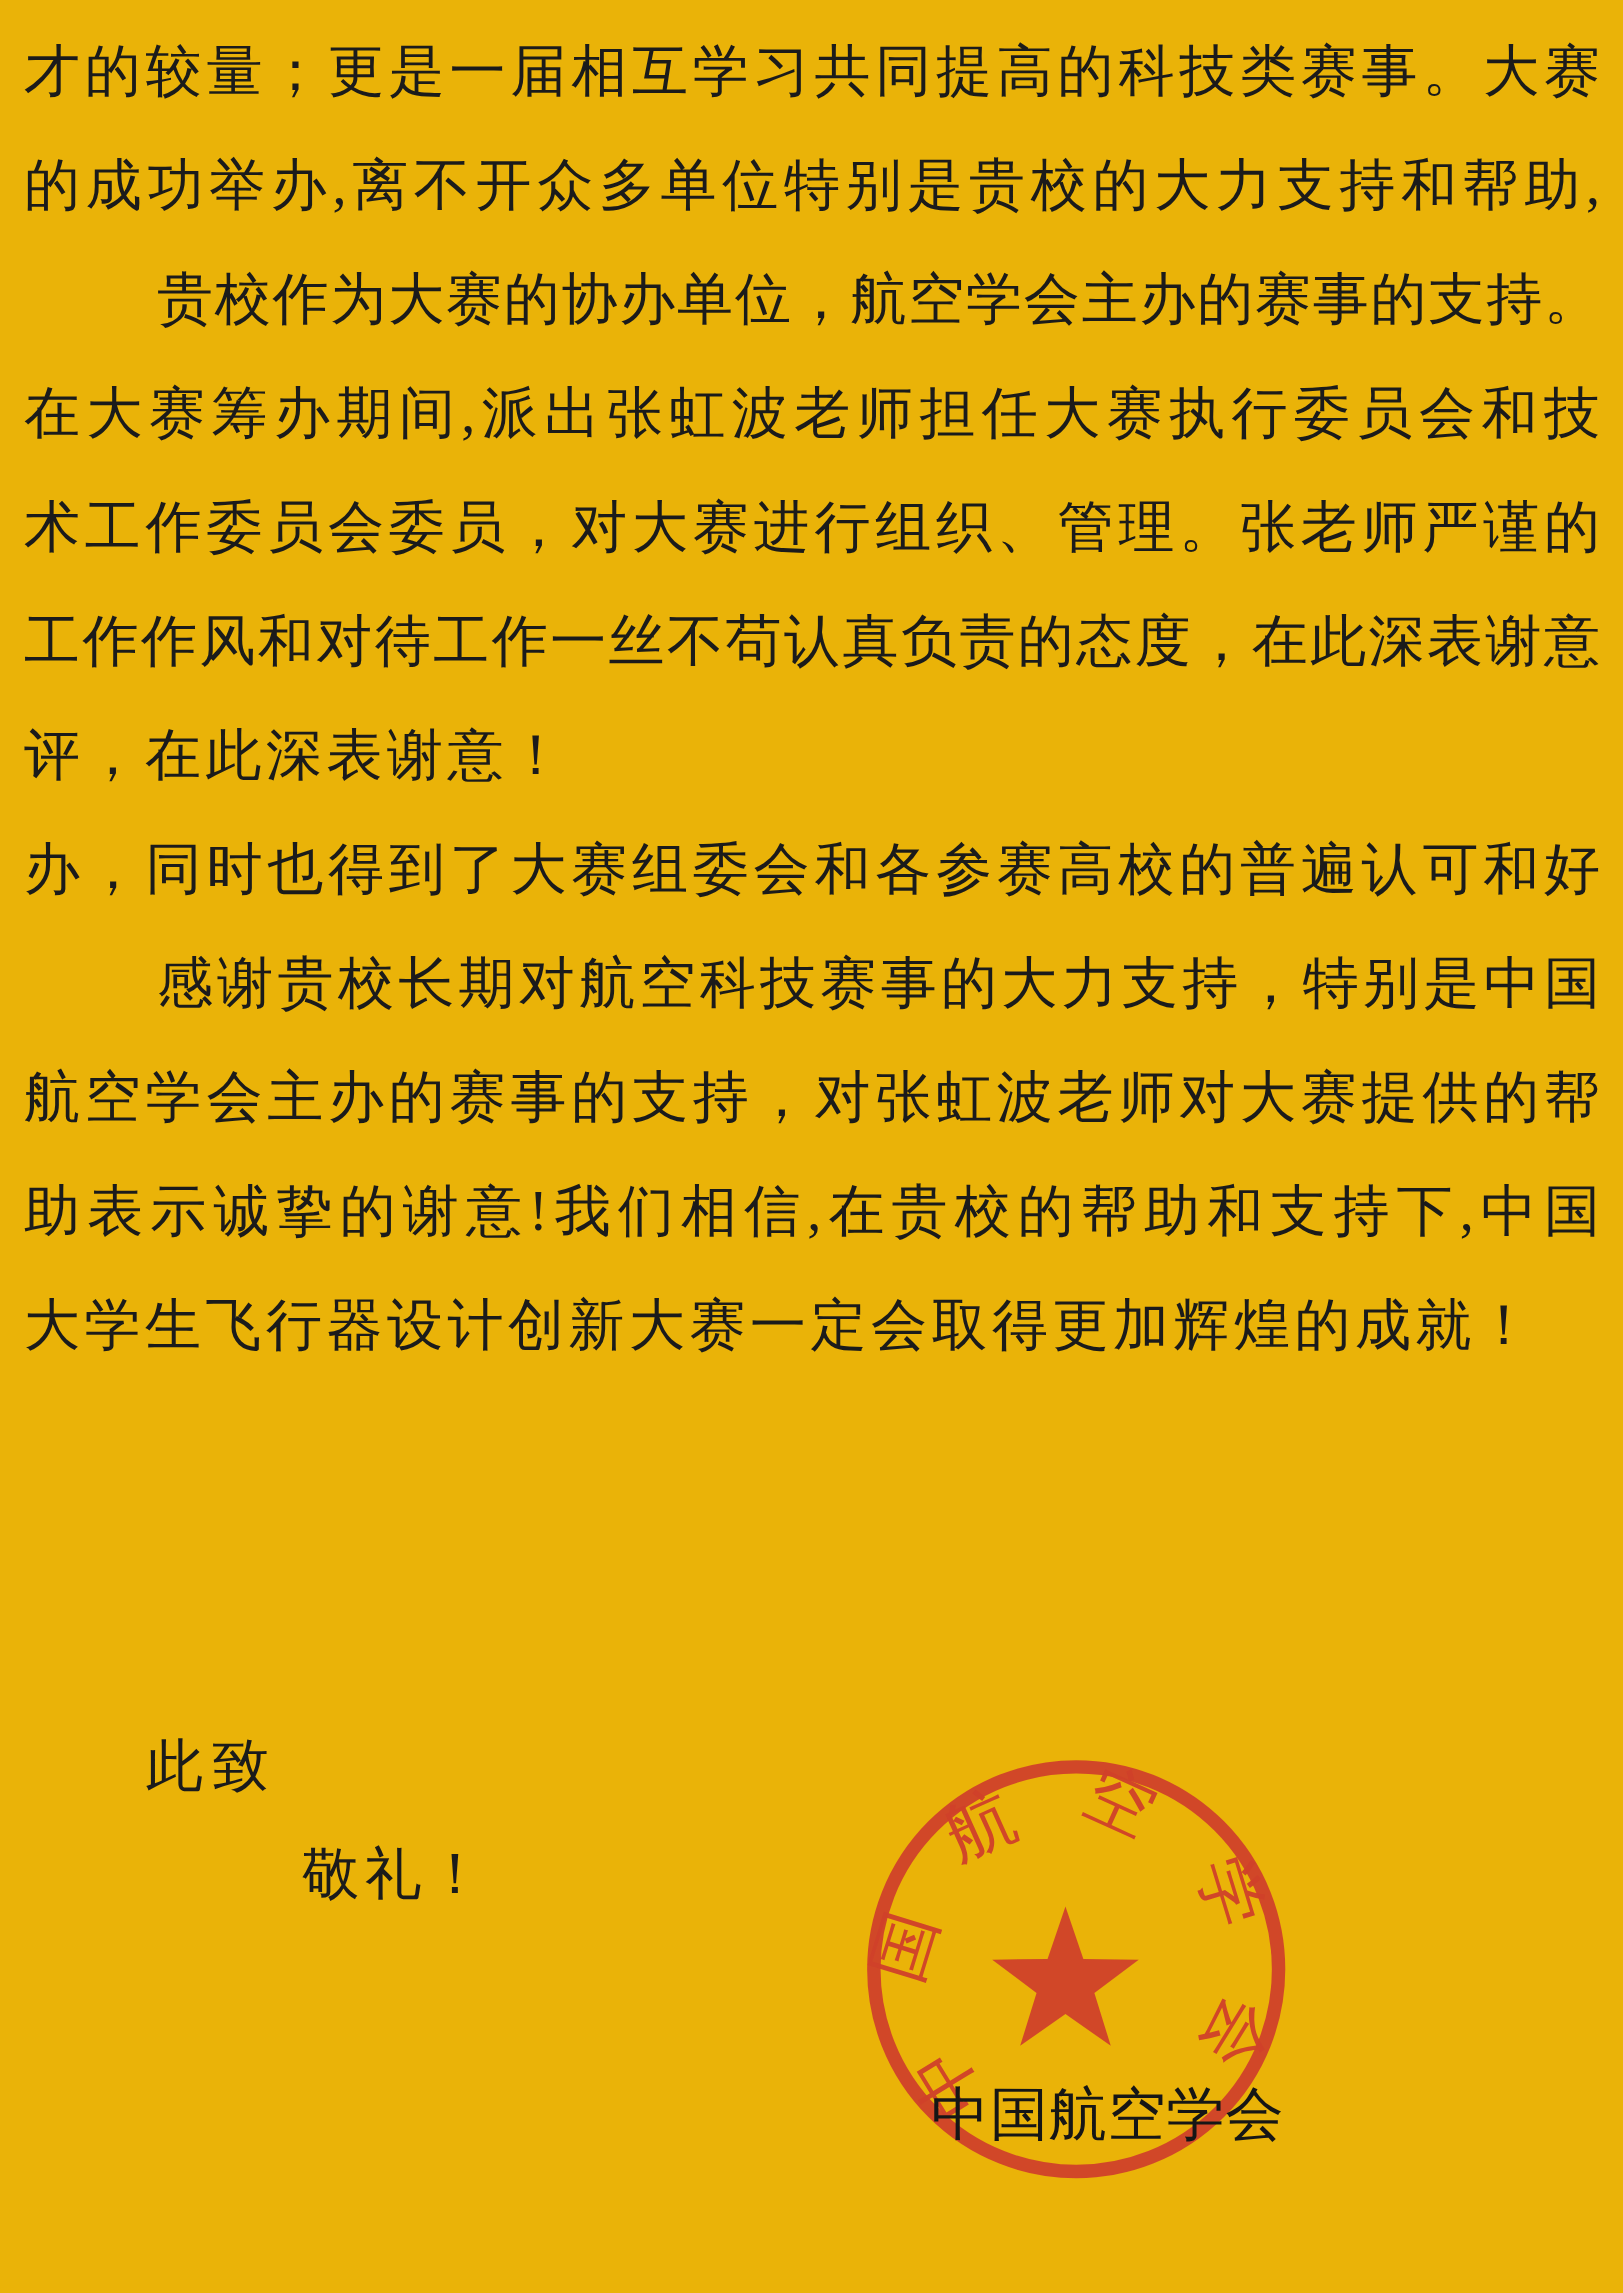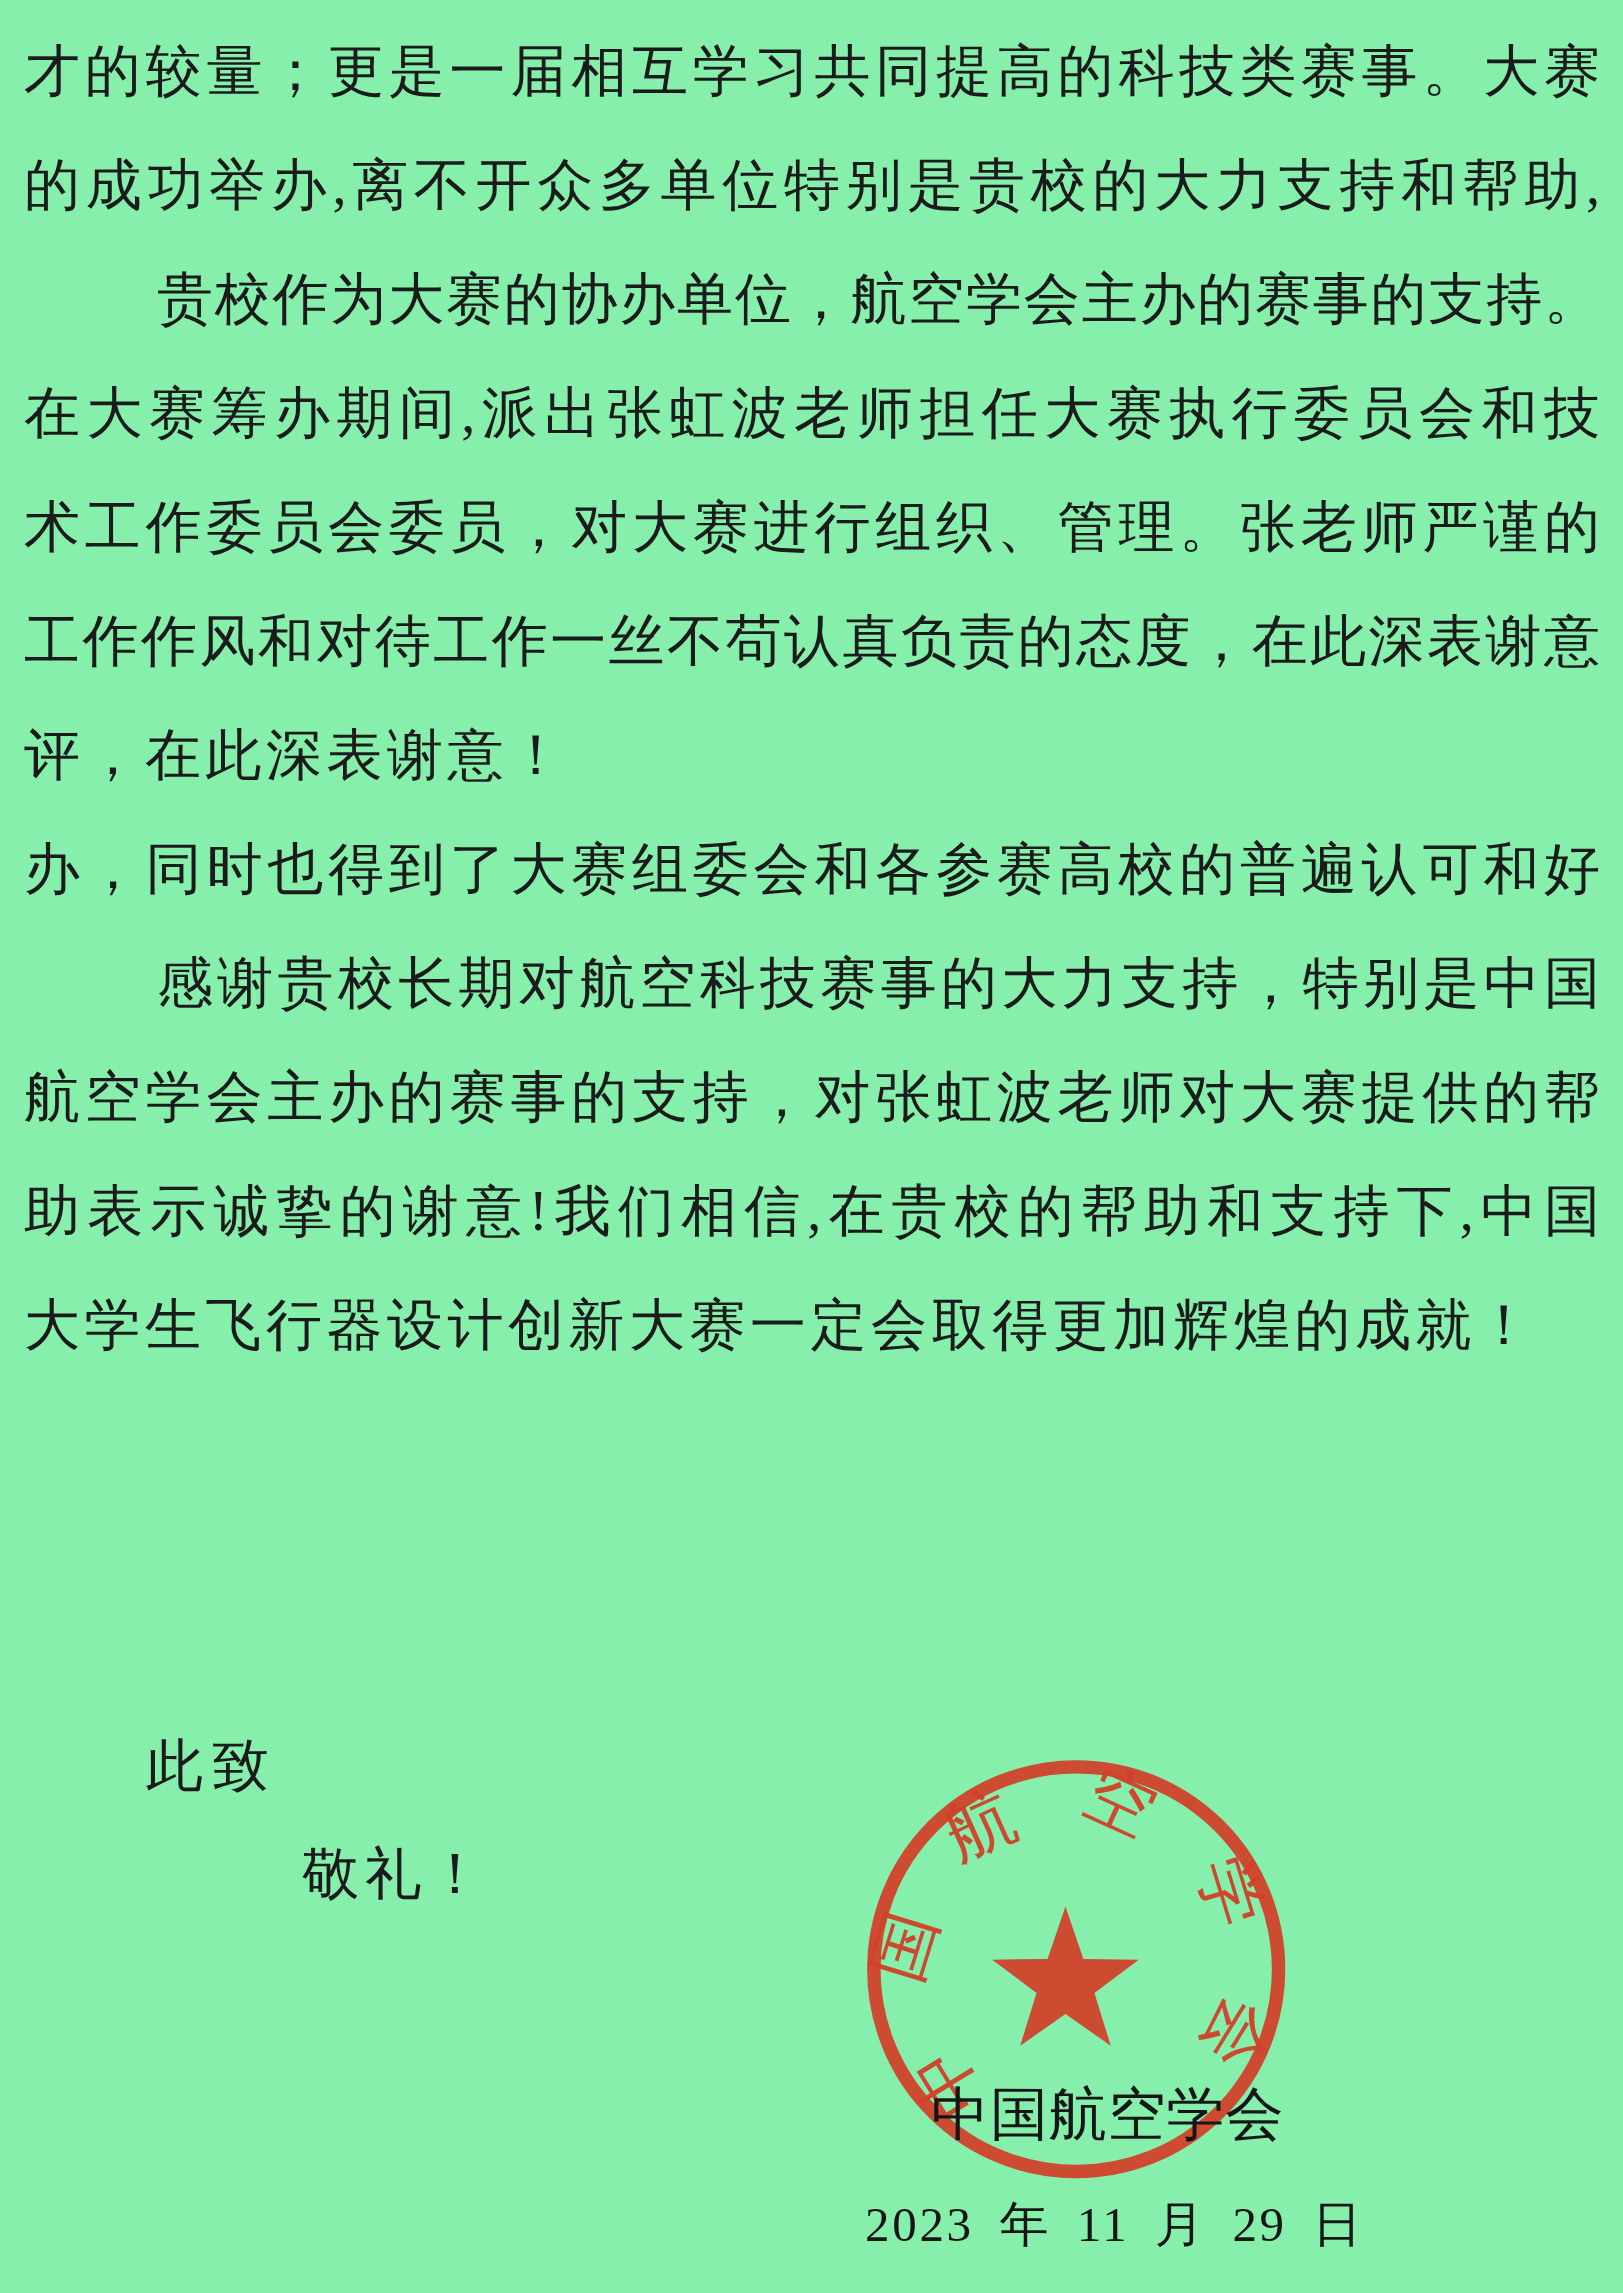--- a/index.html
+++ b/index.html
@@ -1,20 +1,20 @@
 <!DOCTYPE html>
 <html style="font-size:14.3px"><head>
 <meta charset="utf-8">
 <style>
   html, body { margin: 0; padding: 0; background: #e8e8e8; }
   .page {
     position: relative;
     width: 1624px;
     height: 2294px;
-    background: #86efac;
+    background: #eab308;
     overflow: hidden;
     font-family: "Liberation Serif", "DejaVu Serif", serif;
     color: #1b1b1b;
   }
   .body-text {
     position: absolute;
     left: 24px;
     right: 24px;
     top: 14.3px;
   }
@@ -104,16 +104,15 @@
     <path d="M225,167 L245,225.5 L306.8,226.4 L257.3,263.5 L275.6,322.6 L225,287 L174.4,322.6 L192.7,263.5 L143.2,226.4 L205,225.5 Z" fill="#d0412a" opacity="0.95"></path>
     <defs>
       <path id="seal-arc" d="M159.5,382.7 A165,165 0 1 1 314.5,382.7" fill="none"></path>
     </defs>
     <text font-size="76" fill="#d0412a" letter-spacing="64" opacity="0.95" font-family="&quot;Liberation Serif&quot;, &quot;DejaVu Serif&quot;, serif">
       <textPath href="#seal-arc" startOffset="50%" text-anchor="middle">中国航空学会</textPath>
     </text>
   </svg>
 
   <div class="signature">中国航空学会</div>
-  <div class="sign-date">2023 年 11 月 29 日</div>
 
 </div>
 
 
 </body></html>

